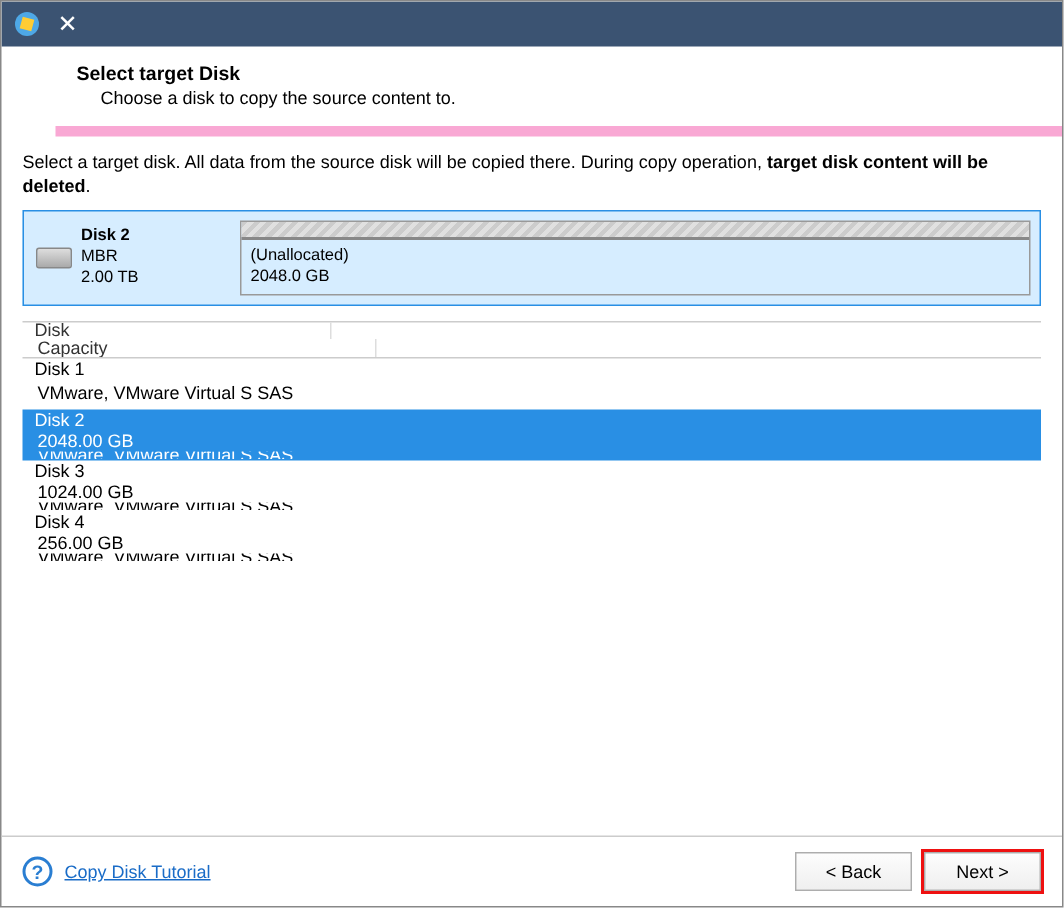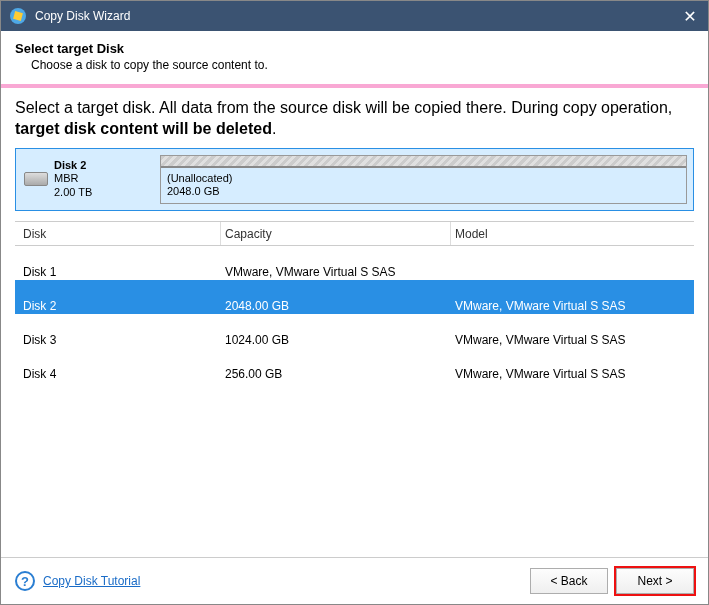--- a/index.html
+++ b/index.html
@@ -23,32 +23,33 @@
     padding: 0 8px;
     font-size: 12px;
   }
   .titlebar .icon { width: 18px; height: 18px; margin-right: 8px; }
   .titlebar .title { flex: 1; }
   .titlebar .close {
     font-size: 16px; cursor: pointer; width: 20px; text-align: center;
   }
   .header-section {
     padding: 10px 14px 12px 14px;
-    border-bottom: 4px solid #f9a8d4;
+    border-bottom: 7px solid #f9a8d4;
+    margin-left: 36px;
   }
   .header-section .h1 { font-weight: bold; font-size: 13px; }
   .header-section .h2 { font-size: 12px; padding-left: 16px; margin-top: 2px; }
   .content {
     padding: 10px 14px 0 14px;
     flex: 1;
     display: flex;
     flex-direction: column;
     overflow: hidden;
   }
-  .warning { font-size: 16px; margin-bottom: 8px; line-height: 1.3; }
+  .warning { font-size: 12px; margin-bottom: 8px; line-height: 1.3; }
   .disk-preview {
     border: 1px solid #298fe4;
     background: #d6edff;
     display: flex;
     padding: 6px;
     align-items: stretch;
     margin-bottom: 10px;
   }
   .disk-preview .disk-info {
     width: 110px;
@@ -71,23 +72,24 @@
     height: 12px;
     background: repeating-linear-gradient(135deg,#ccc 0 3px,#e0e0e0 3px 6px);
     border-bottom: 2px solid #888;
   }
   .disk-preview .part-labels { padding: 4px 6px; font-size: 11px; line-height: 1.25; }
 
   .table { border-top: 1px solid #ccc; flex: 1; display: flex; flex-direction: column; }
   .table .row {
     display: flex;
     height: 34px;
-    align-items: flex-end;
+    align-items: flex-start;
     padding: 0 6px;
     border-bottom: 1px solid transparent;
+    flex-direction: column;
   }
   .table .header-row {
     height: 24px;
     border-bottom: 1px solid #ccc;
     color: #333;
     font-size: 12px;
   }
   .table .header-row .col { border-right: 1px solid #ddd; height: 100%; display: flex; align-items: center; }
   .table .header-row .col:last-child { border-right: none; }
   .table .col { overflow: hidden; text-overflow: ellipsis; white-space: nowrap; display: flex; align-items: center; }
@@ -121,21 +123,20 @@
 </head>
 <body>
 
 <div class="titlebar">
   <span class="icon">
     <svg viewBox="0 0 18 18">
         <circle cx="9" cy="9" r="8" fill="#4ea8e6"></circle>
         <rect x="5" y="5" width="8" height="8" fill="#ffcc33" transform="rotate(15 9 9)"></rect>
       </svg>
   </span>
-  <span class="title">Copy Disk Wizard</span>
   <span class="close">✕</span>
 </div>
 
 <div class="header-section">
   <div class="h1">Select target Disk</div>
   <div class="h2">Choose a disk to copy the source content to.</div>
 </div>
 
 <div class="content">
 

